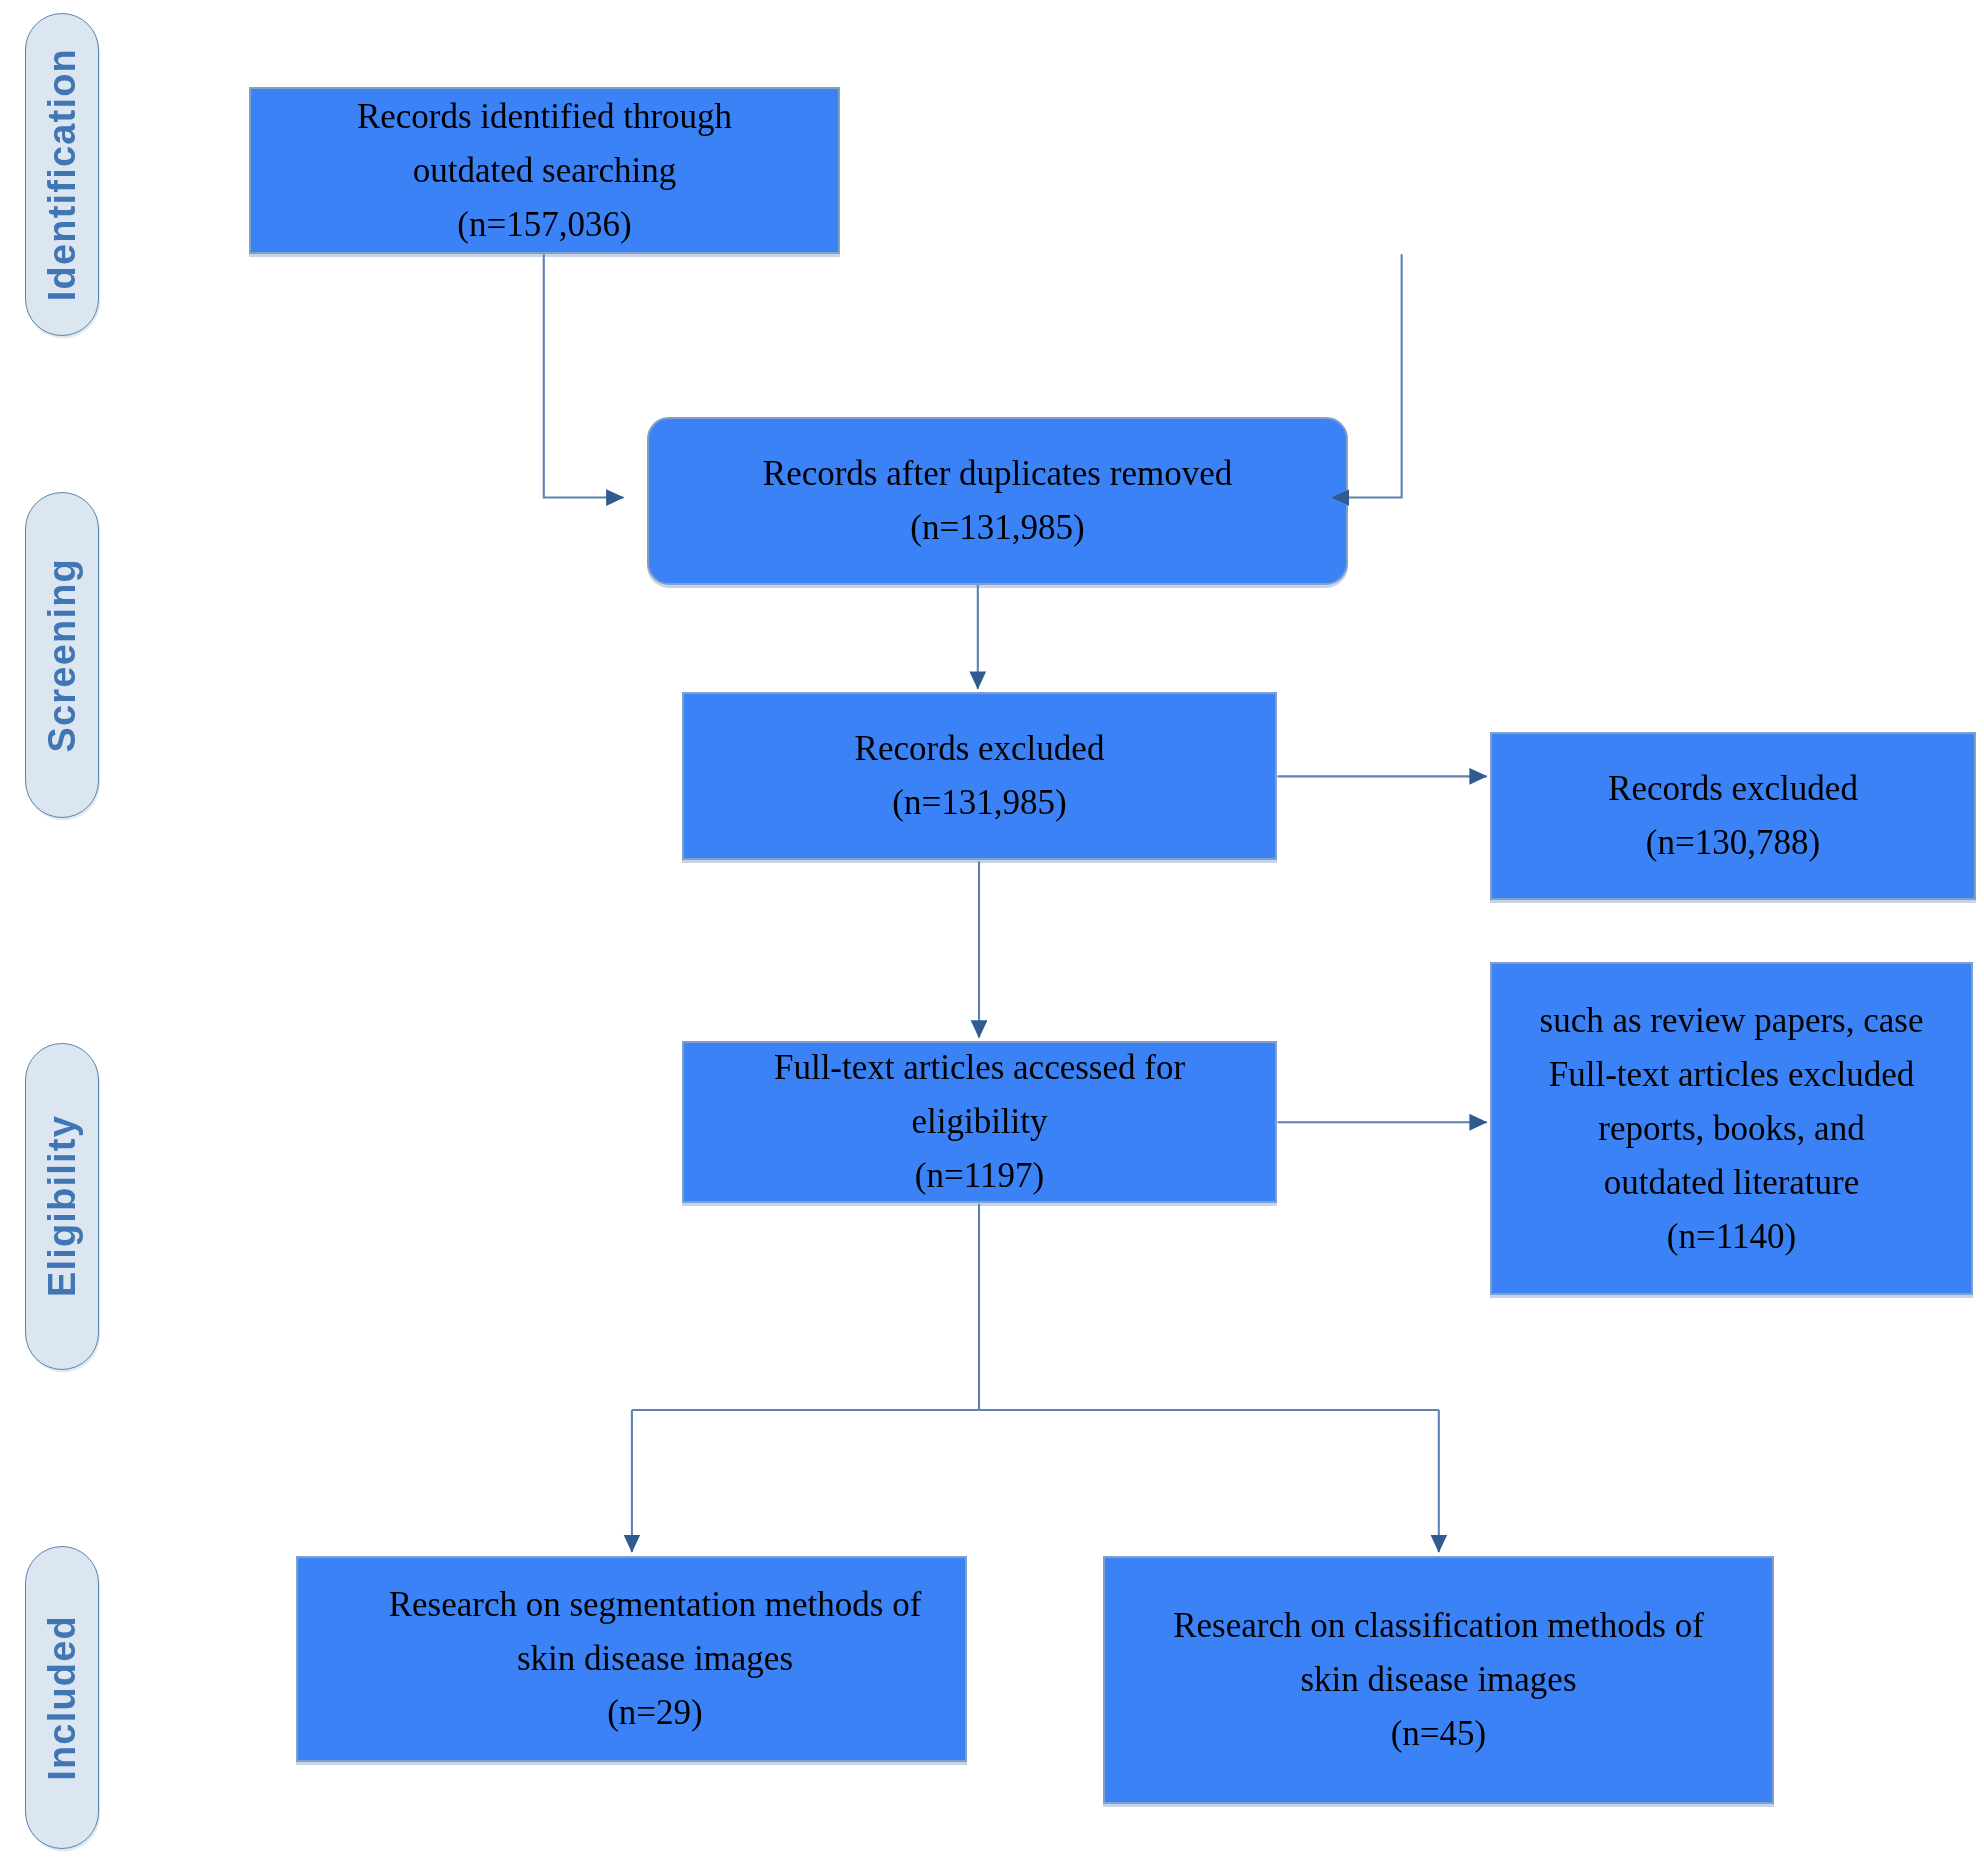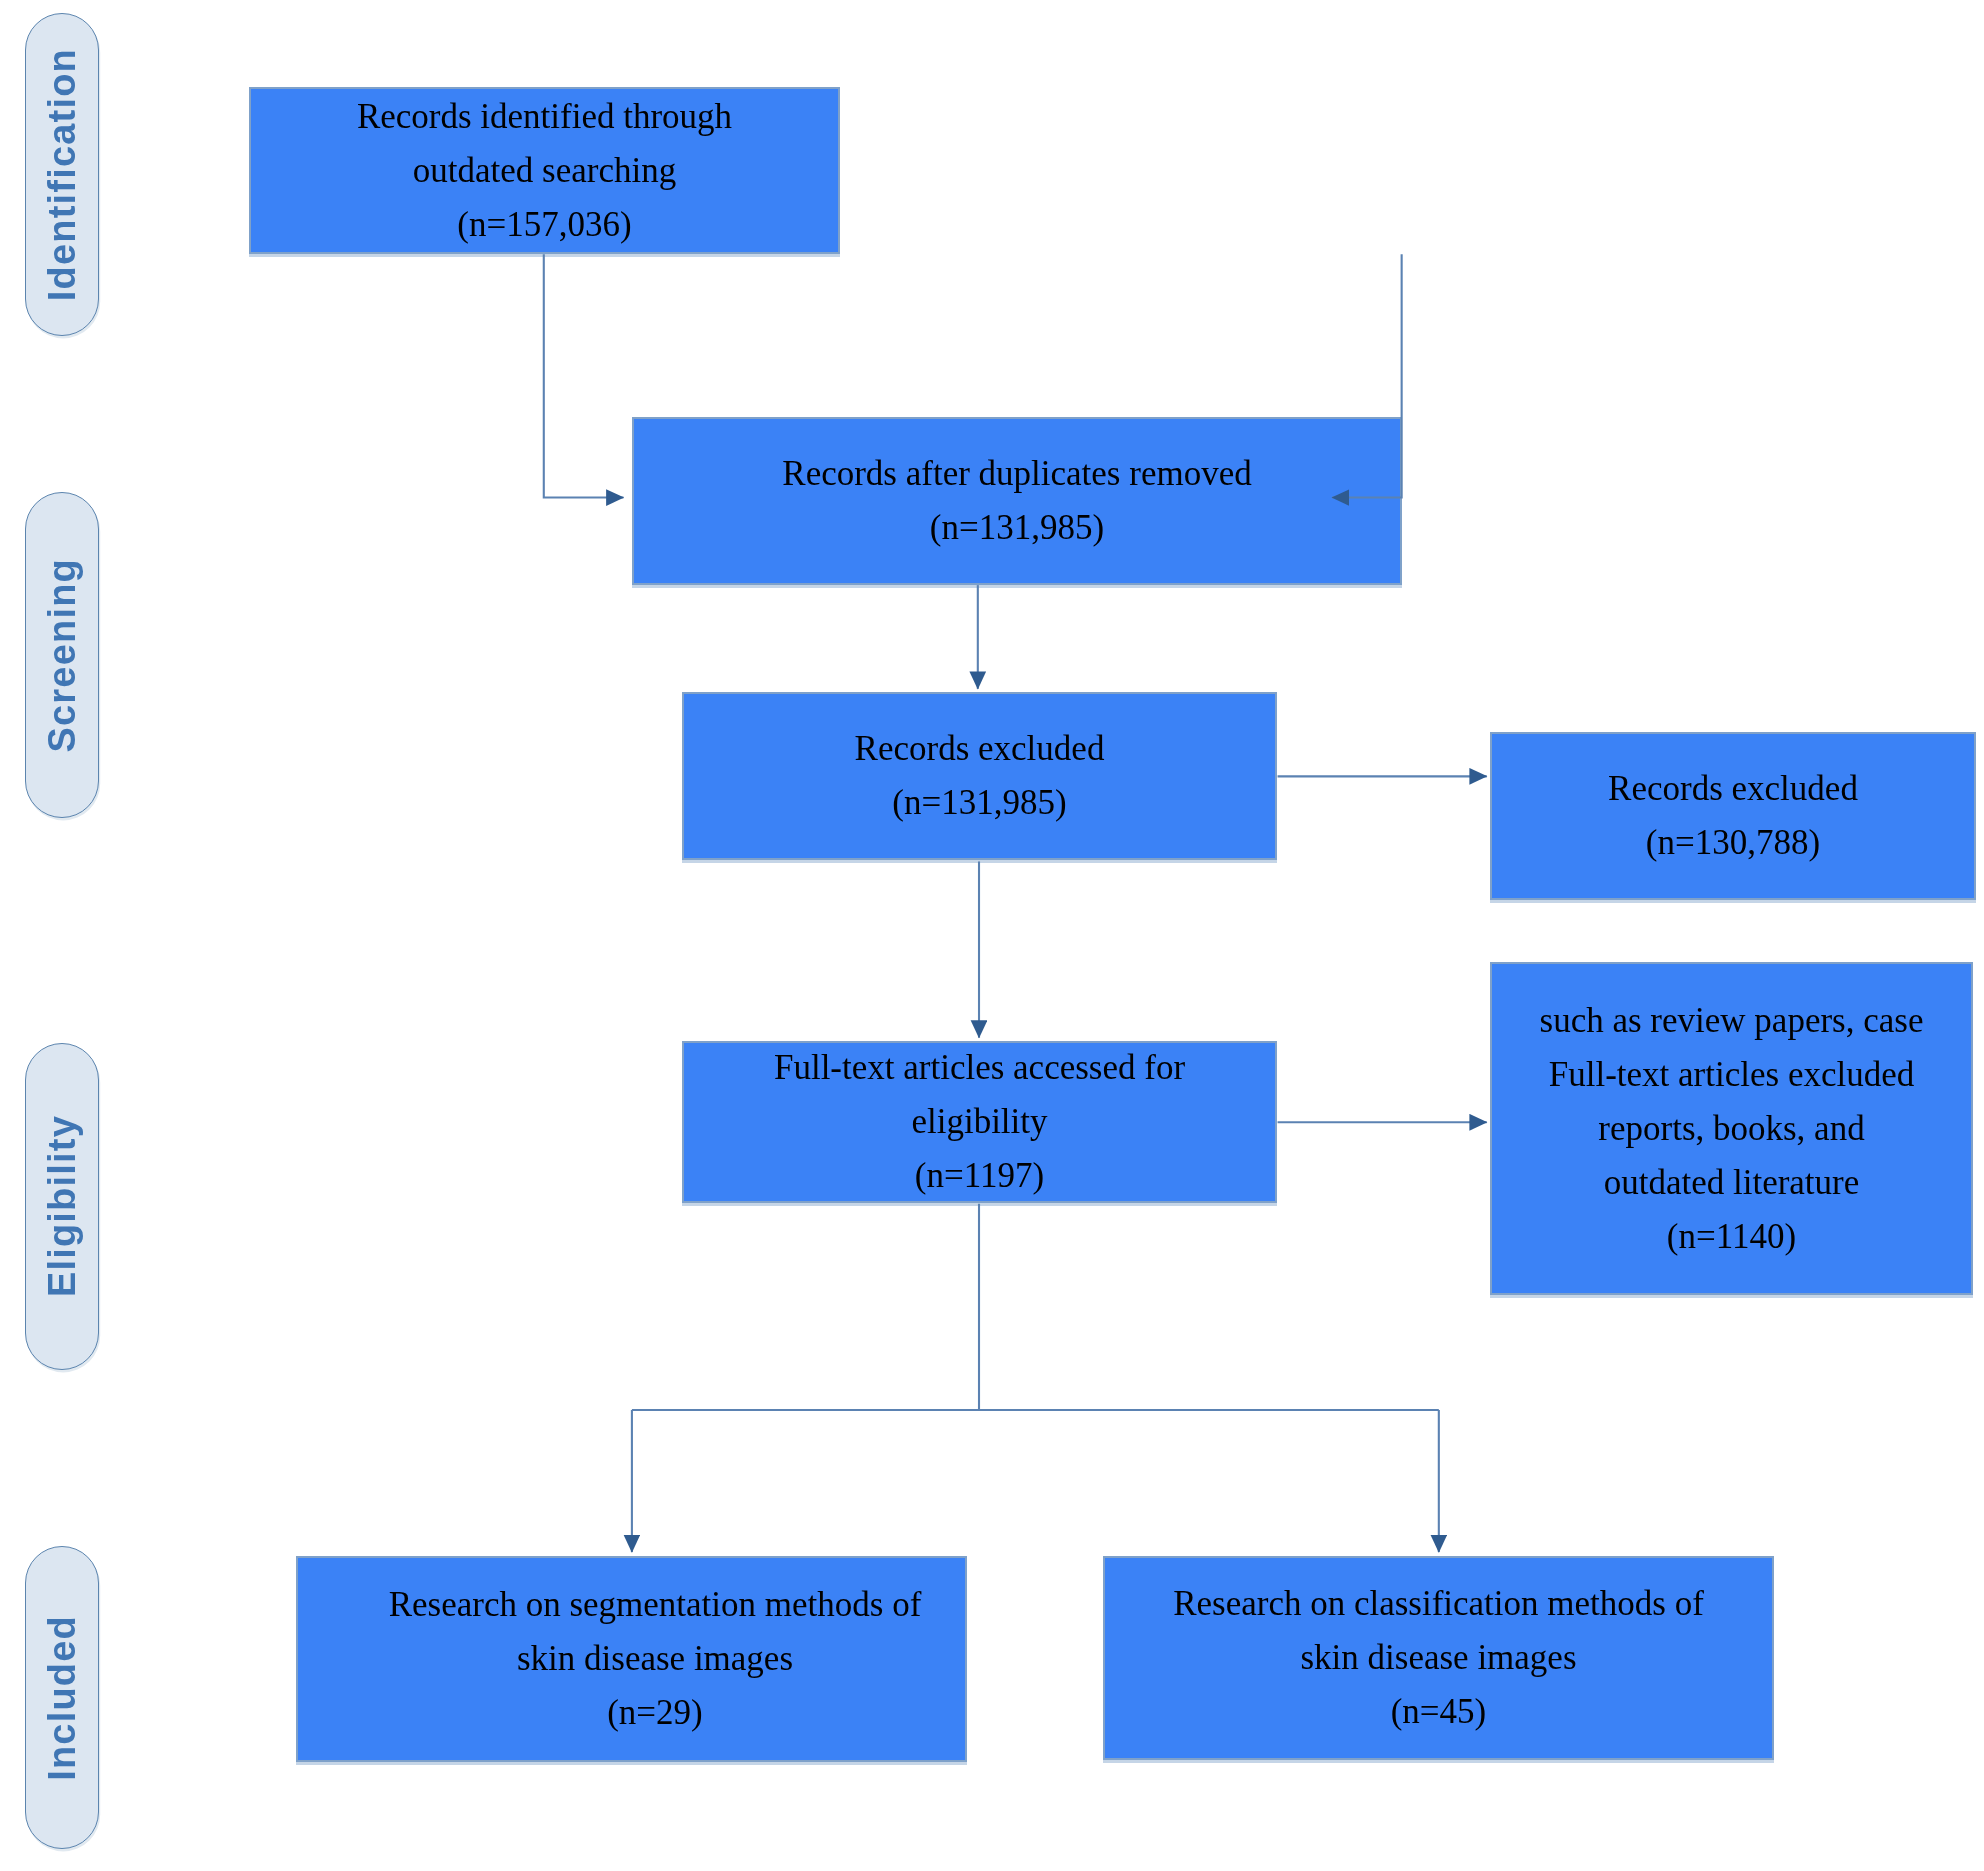--- a/index.html
+++ b/index.html
@@ -24,27 +24,27 @@
   #stage-included{top:1546px;height:301px;}
   
   .box{position:absolute;background:#3b82f6;border:2.4px solid var(--box-border);
        box-shadow:0 3px 0 rgba(127,161,201,.45);
        display:flex;flex-direction:column;align-items:center;justify-content:center;
        text-align:center;color:var(--box-text);font-size:35px;line-height:54px;
        box-sizing:border-box;}
   .bline{display:block;white-space:nowrap;}
   #box-records-identified{left:249px;top:87px;width:591px;height:167px;}
   #box-additional-records{left:1086px;top:87px;width:631px;height:167px;}
-  #box-duplicates-removed{left:632px;top:417px;width:770px;height:168px;}
+  #box-duplicates-removed{left:647px;top:417px;width:701px;height:168px;border-radius:22px;}
   #box-records-screened{left:682px;top:692px;width:595px;height:168px;}
   #box-records-excluded{left:1490px;top:692px;width:486px;height:168px;margin-top:40px;}
   #box-fulltext-assessed{left:682px;top:1041px;width:595px;height:162px;}
   #box-fulltext-excluded{left:1490px;top:962px;width:483px;height:333px;}
   #box-segmentation{left:296px;top:1556px;width:671px;height:206px;padding-left:47px;}
-  #box-classification{left:1103px;top:1556px;width:671px;height:204px;}
+  #box-classification{left:1103px;top:1556px;width:671px;height:248px;}
   
   #arrows{position:absolute;left:0;top:0;width:1985px;height:1871px;pointer-events:none;}
   #arrows polyline, #arrows path{fill:none;stroke:var(--arrow-line);stroke-width:3.5px;}
 </style>
 </head>
 <body>
 
 <div id="canvas">
 
   <div class="stage" id="stage-identification">

